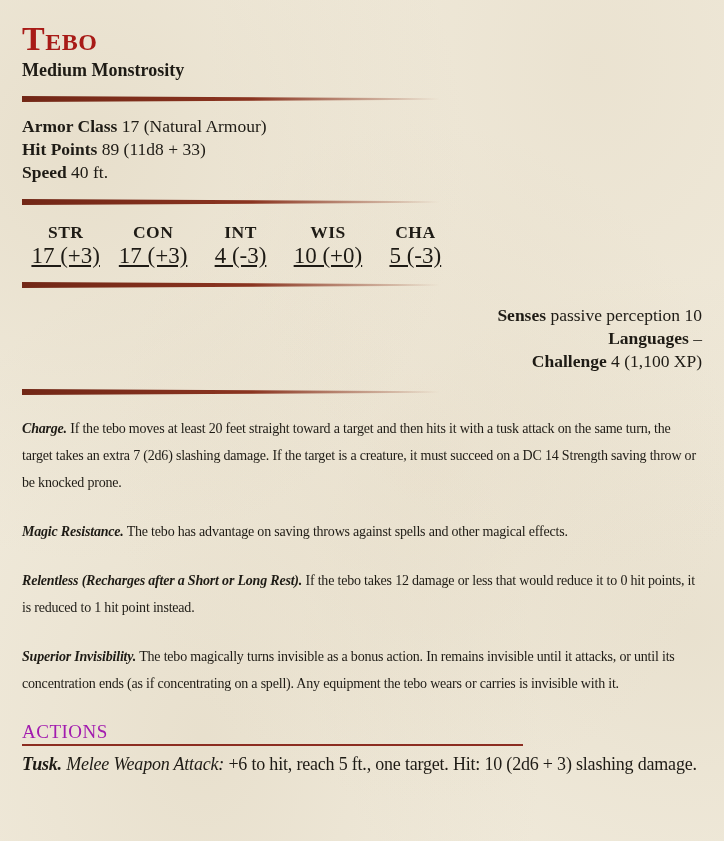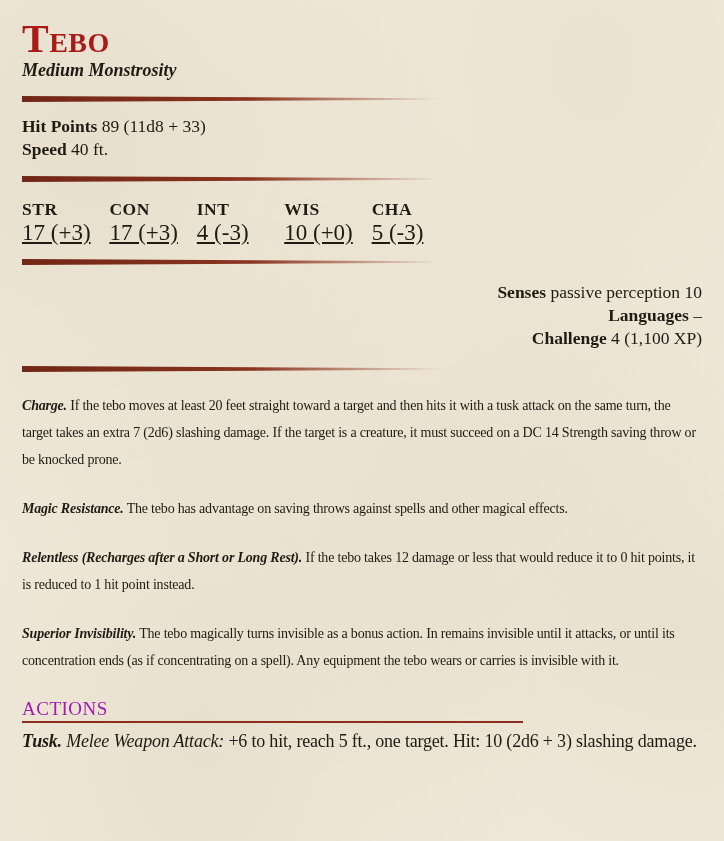--- a/index.html
+++ b/index.html
@@ -20,32 +20,31 @@
       radial-gradient(ellipse at 28% 88%, rgba(211,198,171,0.30), transparent 46%),
       radial-gradient(ellipse at 95% 75%, rgba(208,195,168,0.25), transparent 40%);
   }
   .page {
     box-sizing: border-box;
     width: 724px;
     height: 841px;
     padding: 20px 22px 0 22px;
   }
   .creature-name {
-    font-size: 40px;
+    font-size: 34px;
     line-height: 38px;
     font-weight: bold;
     font-variant: small-caps;
     letter-spacing: 0.5px;
     color: #a81b17;
     margin: 0;
   }
   .creature-type {
     font-size: 18px;
     line-height: 22px;
-    font-style: italic;
     font-weight: bold;
     margin-top: 1px;
   }
   .taper-divider {
     height: 6px;
     width: 418px;
     background: linear-gradient(to right, #722716, #8a3420 55%, rgba(150,70,45,0.25) 90%, rgba(150,70,45,0));
     clip-path: polygon(0 0, 100% 38%, 100% 62%, 0 100%);
   }
   .d1 { margin-top: 15px; }
@@ -58,20 +57,21 @@
     line-height: 23px;
   }
   .stat-line b { font-weight: bold; }
   .abilities {
     margin-top: 15px;
     width: 437px;
     display: flex;
   }
   .ability-col {
     flex: 1 1 0;
+    text-align: center;
   }
   .ability-name {
     font-size: 17.5px;
     line-height: 24px;
     font-weight: bold;
     letter-spacing: 0.5px;
   }
   .ability-score {
     font-size: 23px;
     line-height: 24px;
@@ -111,20 +111,21 @@
 <body>
 
 <div class="page">
 
   <h1 class="creature-name">Tebo</h1>
   <div class="creature-type">Medium Monstrosity</div>
 
   <div class="taper-divider d1"></div>
 
   <div class="core-stats">
+    <div class="stat-line"><b>Armor Class</b> <span>17 (Natural Armour)</span></div>
     <div class="stat-line"><b>Hit Points</b> <span>89 (11d8 + 33)</span></div>
     <div class="stat-line"><b>Speed</b> <span>40 ft.</span></div>
   </div>
 
   <div class="taper-divider d2"></div>
 
   <div class="abilities">
     <div class="ability-col">
       <div class="ability-name">STR</div>
       <div class="ability-score">17 (+3)</div>

